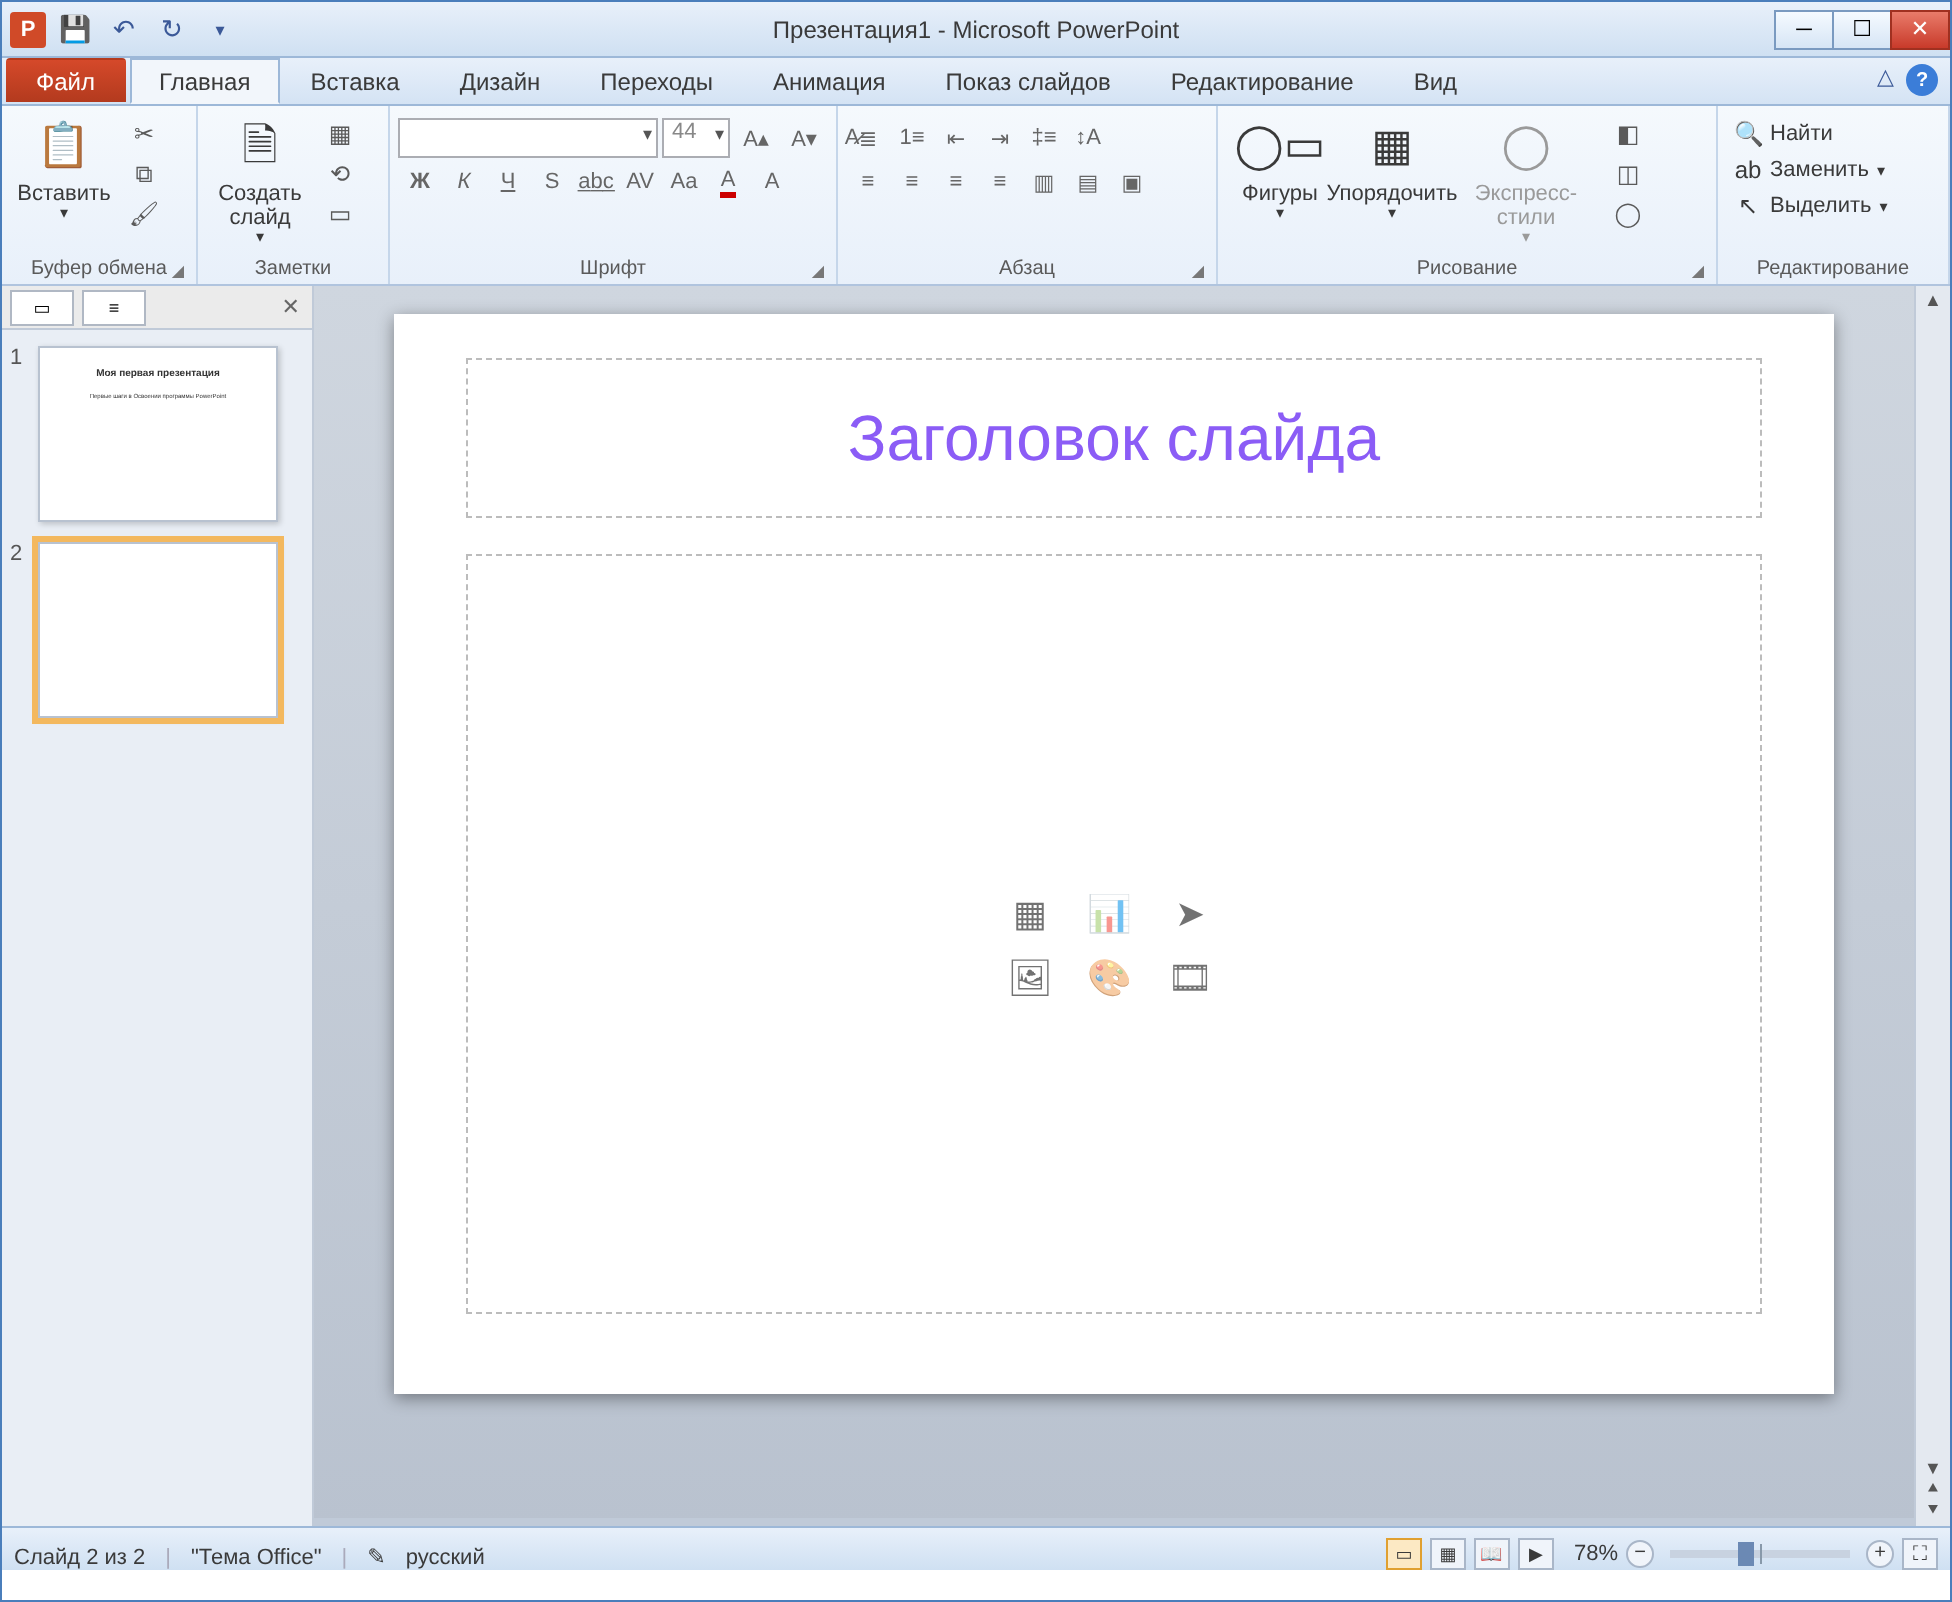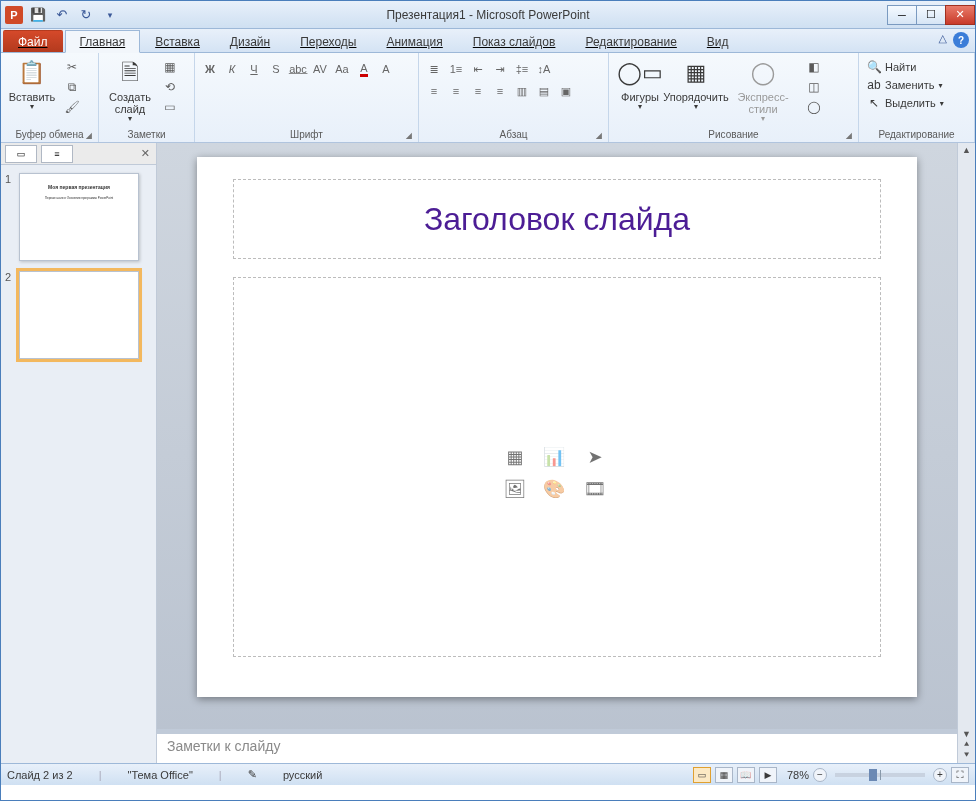--- a/index.html
+++ b/index.html
@@ -7,21 +7,21 @@
 
 .titlebar { height: 28px; background: linear-gradient(#e8f0fa, #cfe0f2); display: flex; align-items: center; border-bottom: 1px solid #9db8d8; position: relative; }
 .qat { display: flex; align-items: center; gap: 2px; padding-left: 4px; }
 .qat-btn { width: 22px; height: 20px; display: flex; align-items: center; justify-content: center; font-size: 13px; color: #3b5998; cursor: pointer; }
 .app-icon { width: 18px; height: 18px; background: #d04a28; color: #fff; font-weight: bold; font-size: 11px; display: flex; align-items: center; justify-content: center; border-radius: 2px; margin-left: 4px; }
 .title-text { position: absolute; left: 50%; transform: translateX(-50%); font-size: 12px; color: #3a3a3a; }
 .win-btns { margin-left: auto; display: flex; }
 .win-btn { width: 30px; height: 20px; border: 1px solid #7a9ac0; background: linear-gradient(#f5faff,#d6e5f5); font-size: 11px; display:flex; align-items:center; justify-content:center; margin-left:-1px; cursor:pointer;}
 .win-btn.close { background: linear-gradient(#e97b6a,#c83a2a); color:#fff; border-color:#a03020; }
 
-.tabs { height: 24px; background: linear-gradient(#e8f0fa,#d4e3f4); display: flex; align-items: center; border-bottom: 1px solid #9db8d8; padding-left: 2px; position:relative;text-decoration:underline; }
+.tabs { height: 24px; background: linear-gradient(#e8f0fa,#d4e3f4); display: flex; align-items: flex-start; border-bottom: 1px solid #9db8d8; padding-left: 2px; position:relative; }
 .tab { padding: 4px 14px 3px; font-size: 12px; color: #3a3a3a; cursor: pointer; border: 1px solid transparent; border-bottom: none; }
 .tab.file { background: linear-gradient(#d5492a,#b33a1e); color: #fff; border-radius: 2px 2px 0 0; margin-right:2px; }
 .tab.active { background: #f2f6fb; border: 1px solid #9db8d8; border-bottom: 1px solid #f2f6fb; margin-bottom: -1px; }
 .tabs-right { position:absolute; right:6px; top:3px; display:flex; gap:6px; }
 .help-btn { width:16px; height:16px; border-radius:50%; background:#3b7dd8; color:#fff; font-size:10px; font-weight:bold; display:flex; align-items:center; justify-content:center; cursor:pointer;}
 .min-ribbon { font-size:11px; color:#3b5998; cursor:pointer; }
 
 .ribbon { height: 90px; background: linear-gradient(#f5f9fd,#e8f0fa); border-bottom: 1px solid #b0c4de; display: flex; }
 .group { border-right: 1px solid #c5d6ea; display: flex; flex-direction: column; padding: 2px 4px 0; }
 .group-body { flex: 1; display: flex; align-items: flex-start; gap: 2px; }
@@ -53,34 +53,34 @@
 .thumb { width:120px; height:88px; background:#fff; border:1px solid #b8c2d0; box-shadow:1px 1px 3px rgba(0,0,0,0.2); font-size:4px; color:#333; padding:10px 6px; text-align:center; cursor:pointer;}
 .thumb.selected { outline:3px solid #f3b85e; }
 .thumb .t1 { font-weight:bold; font-size:5px; margin-bottom:6px;}
 .thumb .t2 { font-size:3px;}
 
 .edit-area { flex:1; background:#8893a2; background:linear-gradient(#cfd6df,#b9c2cf); display:flex; flex-direction:column; position:relative;}
 .slide-zone { flex:1; display:flex; align-items:flex-start; justify-content:center; overflow:auto; padding-top:14px;}
 .slide { width:720px; height:540px; background:#fff; box-shadow:0 2px 8px rgba(0,0,0,0.4); position:relative;}
 .placeholder { position:absolute; border:1px dashed #bcbcbc; }
 .ph-title { left:36px; top:22px; width:648px; height:80px; display:flex; align-items:center; justify-content:center;}
-.ph-title span { font-size:32px; color:#4c1d95; }
+.ph-title span { font-size:32px; color:#8b5cf6; }
 .ph-body { left:36px; top:120px; width:648px; height:380px; padding:12px 18px; }
 .ph-body .bullet-text { font-size:21px; color:#5a5a5a;}
 .ph-body .bullet-text::before { content:"• "; }
 .content-icons { position:absolute; left:50%; top:50%; transform:translate(-50%,-40%); display:grid; grid-template-columns:repeat(3,34px); gap:6px;}
 .ci { width:30px; height:26px; opacity:0.55; display:flex; align-items:center; justify-content:center; font-size:18px;}
 
 .vscroll { width:18px; background:#e4e9f0; border-left:1px solid #c0cad8; display:flex; flex-direction:column; align-items:center; justify-content:space-between; padding:2px 0;}
 .vscroll .arrow { font-size:9px; color:#555; cursor:pointer;}
 
 .notes-pane { height:30px; background:#fff; border-top:1px solid #c0cad8; color:#8a8a8a; font-size:14px; padding:4px 10px;}
 .splitter { height:4px; background:#c0cad8; cursor:row-resize;}
 
-.statusbar { height:22px; background:linear-gradient(#e8f0fa,#cfe0f2); border-top:1px solid #9db8d8; display:flex; align-items:center; font-size:11px; color:#3a3a3a; padding:0 6px; gap:26px;}
+.statusbar { height:22px; background:linear-gradient(#e8f0fa,#cfe0f2); border-top:1px solid #9db8d8; display:flex; align-items:flex-end; font-size:11px; color:#3a3a3a; padding:0 6px; gap:10px;}
 .status-sep { color:#aab; }
 .status-right { margin-left:auto; display:flex; align-items:center; gap:4px;}
 .view-btn { width:18px; height:16px; border:1px solid #a9b6c8; background:#f0f4fa; font-size:9px; display:flex; align-items:center; justify-content:center; cursor:pointer;}
 .view-btn.active { background:#fce9c4; border-color:#e0a030;}
 .zoom-track { width:90px; height:4px; background:#c8d2e0; position:relative; margin:0 4px;}
 .zoom-thumb { width:8px; height:12px; background:#6b89b4; position:absolute; top:-4px; left:38%; }
 .zoom-mid { position:absolute; left:50%; top:-3px; width:1px; height:10px; background:#8899aa;}
 .zoom-btn { width:14px; height:14px; border:1px solid #a9b6c8; border-radius:50%; background:#f0f4fa; font-size:10px; line-height:10px; display:flex; align-items:center; justify-content:center; cursor:pointer;}
 .fit-btn { width:18px; height:16px; border:1px solid #a9b6c8; background:#f0f4fa; font-size:10px; display:flex;align-items:center;justify-content:center; cursor:pointer;}
 </style>
@@ -149,20 +149,27 @@
         <div class="small-btn">▦</div>
         <div class="small-btn">⟲</div>
         <div class="small-btn">▭</div>
       </div>
     </div>
     <div class="group-label">Заметки</div>
   </div>
 
   <div class="group" style="width:224px;">
     <div class="group-body" style="flex-direction:column; gap:2px; padding-top:4px;">
+      <div class="font-row">
+        <div class="font-combo name"></div>
+        <div class="font-combo size">44</div>
+        <div class="sm">A▴</div>
+        <div class="sm">A▾</div>
+        <div class="sm">A̷</div>
+      </div>
       <div class="btn-row">
         <div class="sm" style="font-weight:bold;">Ж</div>
         <div class="sm" style="font-style:italic;">К</div>
         <div class="sm" style="text-decoration:underline;">Ч</div>
         <div class="sm">S</div>
         <div class="sm">a̲b̲c̲</div>
         <div class="sm">AV</div>
         <div class="sm">Aa</div>
         <div class="sm">
             <span style="border-bottom:3px solid #c00;">A</span>
@@ -277,21 +284,20 @@
             <div class="ci">📊</div>
             <div class="ci">➤</div>
             <div class="ci">🖼</div>
             <div class="ci">🎨</div>
             <div class="ci">🎞</div>
           </div>
         </div>
       </div>
     </div>
     <div class="splitter"></div>
-    <div class="notes-pane">Заметки к слайду</div>
   </div>
 
   <div class="vscroll">
     <div class="arrow">▲</div>
     <div style="flex:1;"></div>
     <div class="arrow">▼</div>
     <div class="arrow">⯅</div>
     <div class="arrow">⯆</div>
   </div>
 </div>

